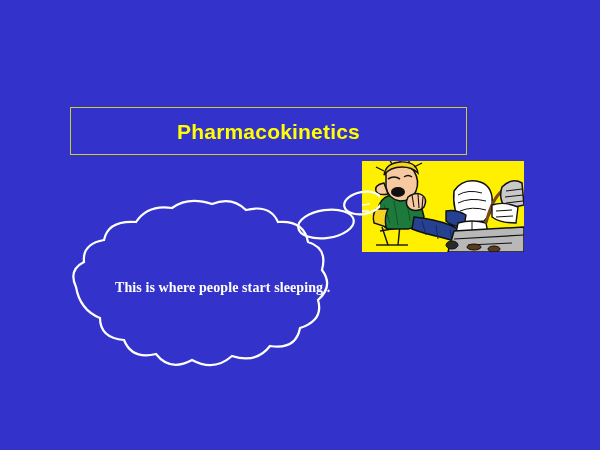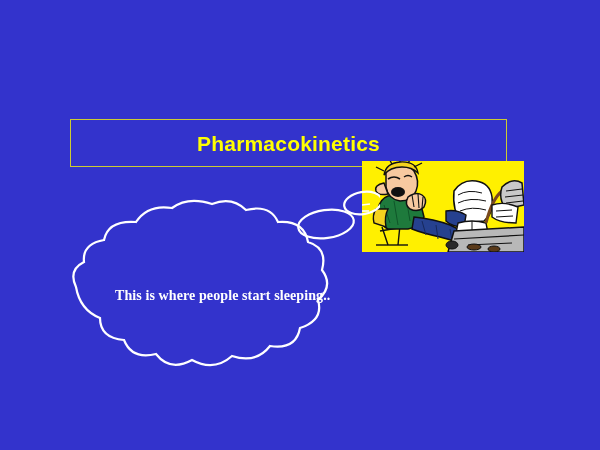--- a/index.html
+++ b/index.html
@@ -18,28 +18,27 @@
     height: 450px;
     background: #3333CC;
     overflow: hidden;
   }
 
   
   #title-box {
     position: absolute;
     left: 70px;
     top: 107px;
-    width: 437px;
+    width: 397px;
     height: 48px;
     border: 1px solid #CCCC33;
     box-sizing: border-box;
     display: flex;
     align-items: center;
     justify-content: center;
-    margin-top: 12px;
   }
   #title-text {
     color: #FFFF00;
     font-family: "Liberation Sans", sans-serif;
     font-weight: bold;
     font-size: 21px;
     letter-spacing: 0.2px;
     line-height: 1;
     white-space: nowrap;
   }
@@ -62,21 +61,21 @@
     left: 60px;
     top: 190px;
     width: 320px;
     height: 190px;
   }
   #thought-cloud svg { display: block; }
 
   #cloud-text {
     position: absolute;
     left: 115px;
-    top: 288px;
+    top: 280px;
     color: #FFFFFF;
     font-family: "Liberation Serif", serif;
     font-size: 14px;
     font-weight: bold;
     letter-spacing: 0.1px;
     white-space: nowrap;
   }
 </style>
 </head>
 <body>

